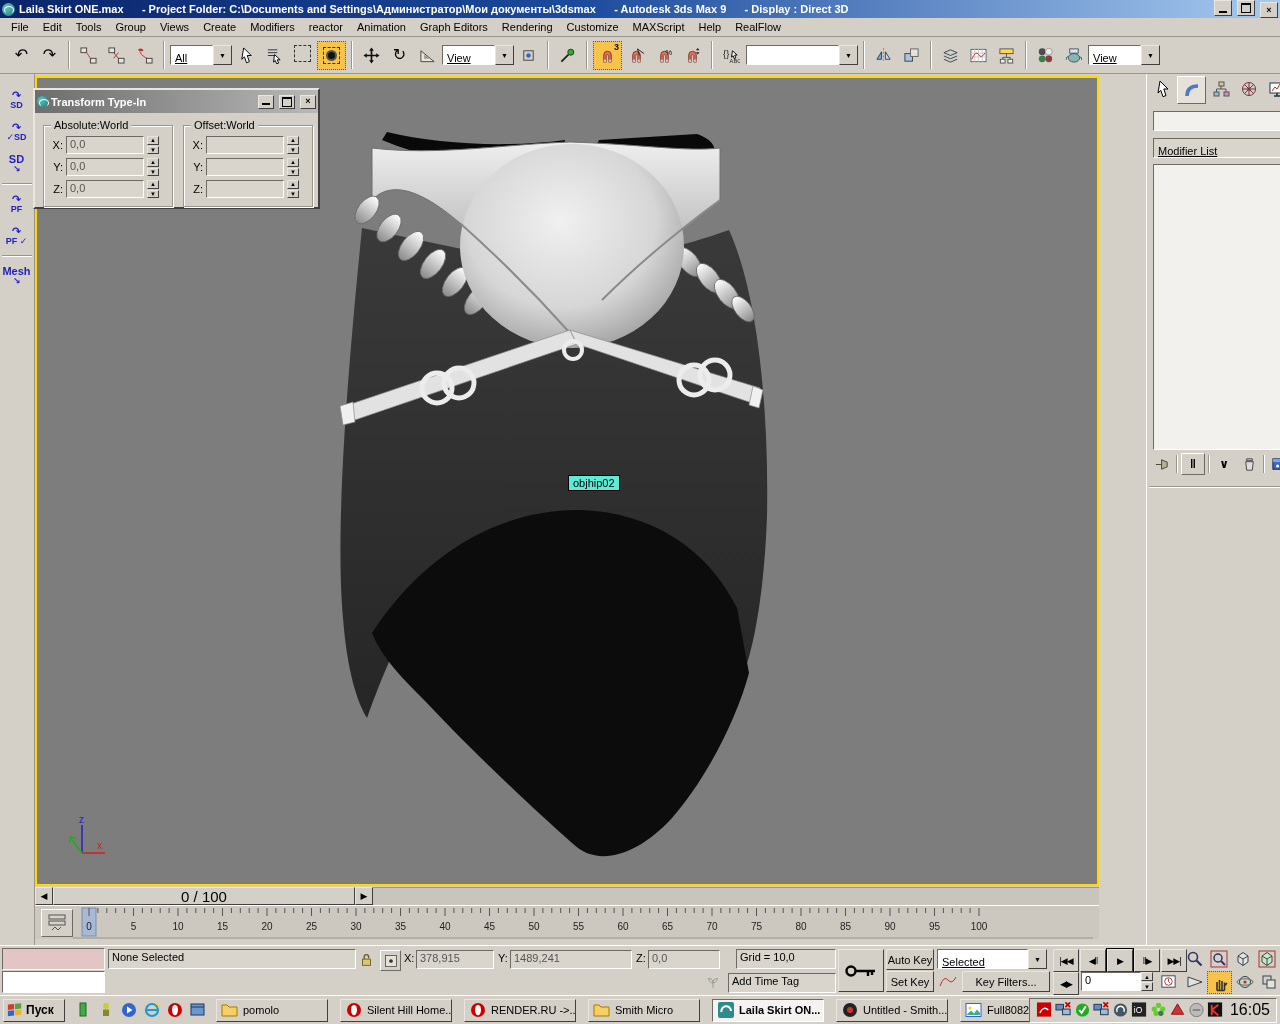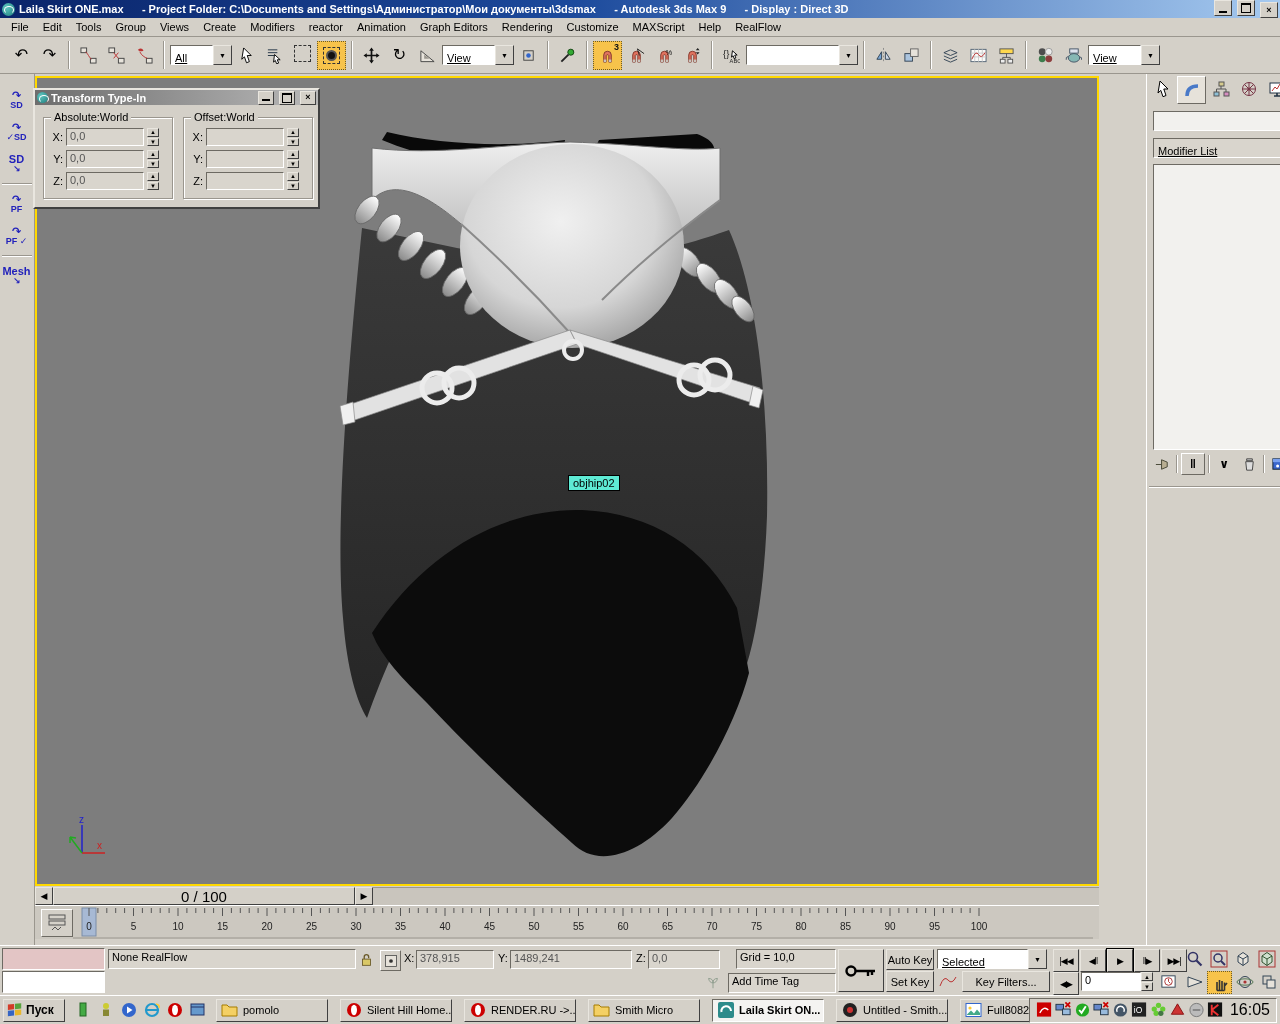--- a/index.html
+++ b/index.html
@@ -93,21 +93,21 @@
   .task-btn{width:112px;height:23px;display:flex;align-items:center;gap:4px;padding:0 4px;box-sizing:border-box;
     margin-right:12px;flex:0 0 auto;overflow:hidden;white-space:nowrap;font-size:11px;}
   .task-btn.active-task{background:#f4f3f1;border-color:#6d6a63 #ffffff #ffffff #6d6a63;font-weight:bold;}
   .task-btn .tico{flex:0 0 auto;display:flex;}
   .tray{margin-left:auto;height:23px;display:flex;align-items:center;gap:2px;padding:0 6px;flex:0 0 auto;}
   .tray-icon{width:17px;height:17px;display:flex;align-items:center;justify-content:center;}
   .clock{margin-left:4px;font-size:16px;}
   
   .dialog{position:absolute;left:33px;top:88px;width:287px;height:121px;background:#d4d0c8;z-index:20;
     border:2px solid;border-color:#e9e6df #404040 #404040 #e9e6df;box-sizing:border-box;}
-  .dlg-title{height:15px;background:linear-gradient(90deg,#6d6d6d,#b8b8b8);color:#fff;font-weight:bold;
+  .dlg-title{height:23px;background:linear-gradient(90deg,#6d6d6d,#b8b8b8);color:#fff;font-weight:bold;
     display:flex;align-items:center;padding:0 2px;gap:3px;}
   .dlg-title .t{flex:1;font-size:11px;}
   .dlg-title .wb{width:14px;height:12px;background:#d4d0c8;}
   .dlg-body{position:relative;height:100px;}
   .group{position:absolute;top:12px;width:128px;height:80px;border:1px solid #9a968e;
     box-shadow:inset 1px 1px 0 #fff, 1px 1px 0 #fff;}
   .group .legend{position:absolute;top:-7px;left:7px;background:#d4d0c8;padding:0 3px;}
   .grow{position:absolute;left:6px;display:flex;align-items:center;gap:3px;}
   .grow .lbl{width:13px;text-align:right;}
   .grow .gfield{width:70px;height:14px;}
@@ -746,21 +746,21 @@
         </div>
       </div>
     <div class="rp-divider" style="top:412px;"></div>
     <div style="position:absolute;left:0;top:415px;width:180px;height:456px;"></div>
   </div>
 
   <div class="statusbar">
     <div class="abs sunken" style="left:2px;top:2px;width:101px;height:20px;background:#e3c5c5;"></div>
     <div class="abs sunken" style="left:2px;top:25px;width:101px;height:20px;background:#ffffff;"></div>
 
-    <div class="abs field" style="left:108px;top:3px;width:240px;height:16px;">None RealFlow</div>
+    <div class="abs field" style="left:108px;top:3px;width:240px;height:16px;">None Selected</div>
     <div class="abs icon-btn" style="left:356px;top:4px;width:19px;height:19px;">
       <svg width="16" height="16" viewBox="0 0 18 18">
         <rect x="5" y="8" width="9" height="7" fill="#d9c867" stroke="#6b5b2a"></rect>
         <path d="M7 8 v-2.5 a2.5 2.5 0 0 1 5 0 V7" fill="none" stroke="#6b5b2a" stroke-width="1.5"></path>
       </svg>
     </div>
     <div class="abs icon-btn raised" style="left:380px;top:4px;width:19px;height:19px;">
       <svg width="14" height="14" viewBox="0 0 18 18">
         <rect x="2" y="2" width="14" height="14" fill="#e6e2da" stroke="#444"></rect>
           <circle cx="9" cy="9" r="2.4" fill="#333"></circle>

